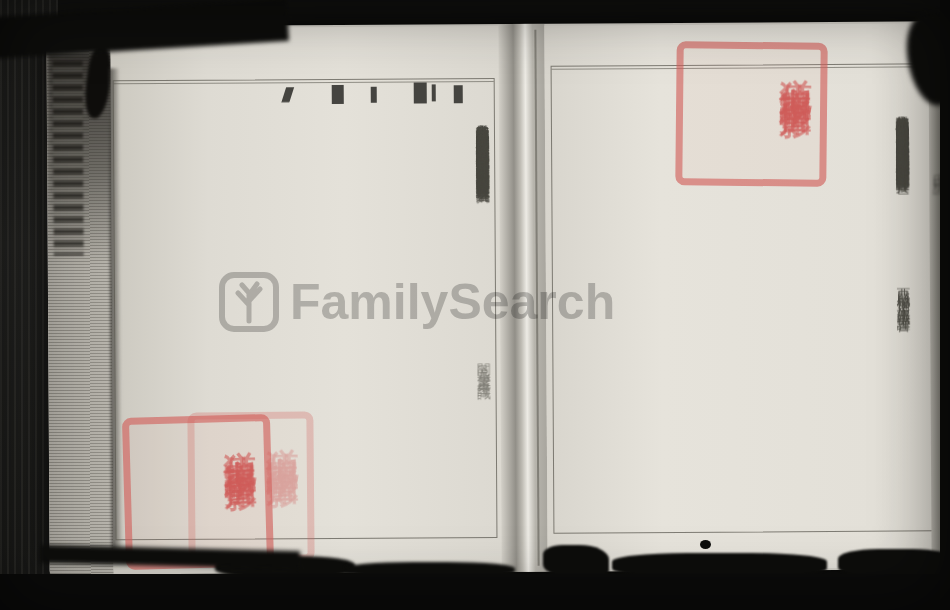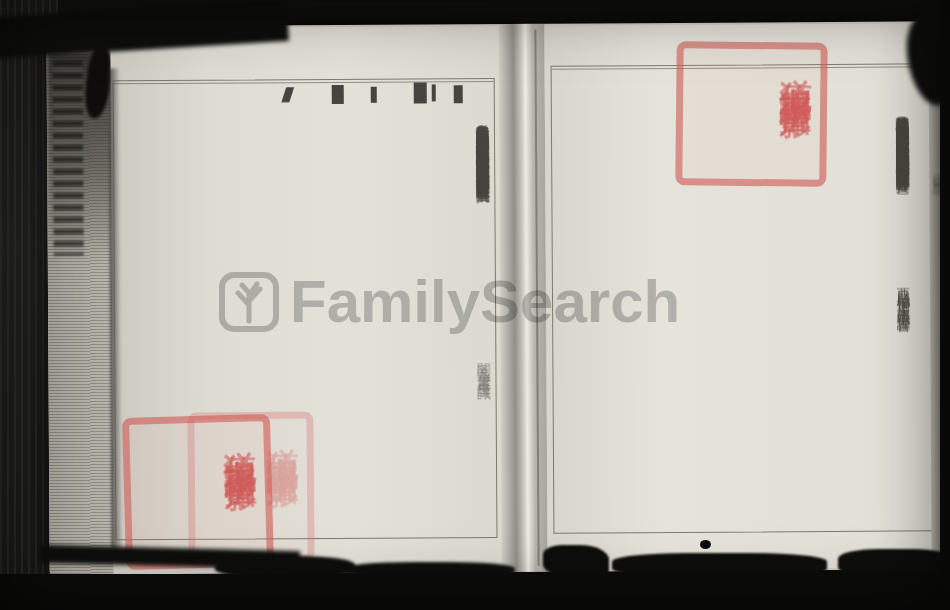--- a/index.html
+++ b/index.html
@@ -81,21 +81,21 @@
     font-size:32px;line-height:37px;letter-spacing:4px;color:rgba(206,92,88,.62);
     filter:blur(.7px);overflow:hidden;}
   .seal-top{left:676px;top:42px;width:151px;height:144px;transform:rotate(.6deg);}
   .seal-bottom{left:124px;top:416px;width:148px;height:152px;transform:rotate(-1.6deg);}
   .seal-ghost{left:188px;top:412px;width:126px;height:150px;opacity:.45;transform:rotate(-.5deg);}
 
   
   .watermark{left:218px;top:262px;width:540px;height:80px;display:flex;align-items:center;
     color:rgba(88,88,88,.34);mix-blend-mode:multiply;}
   .wm-logo{position:relative;width:62px;height:62px;flex:0 0 auto;margin-right:10px;}
-  .wm-text{position:relative;font-family:"Liberation Sans", sans-serif;font-size:60px;
+  .wm-text{position:relative;font-family:"Liberation Sans", sans-serif;font-size:50px;
     font-weight:600;letter-spacing:0;line-height:62px;filter:blur(.4px);}
 
   
   .blob{background:#0d0d0b;}
   .bottom-black{left:0;top:574px;width:950px;height:36px;background:#0b0b0a;}
   .b1{left:215px;top:556px;width:140px;height:22px;border-radius:40%;filter:blur(1.5px);}
   .b2{left:345px;top:562px;width:170px;height:16px;border-radius:40%;filter:blur(1.5px);}
   .b3{left:543px;top:545px;width:66px;height:32px;border-radius:30% 45% 20% 40%;filter:blur(1px);}
   .b4{left:612px;top:553px;width:215px;height:24px;border-radius:35%;filter:blur(1.2px);}
   .b5{left:838px;top:549px;width:115px;height:28px;border-radius:35%;filter:blur(1.2px);}

